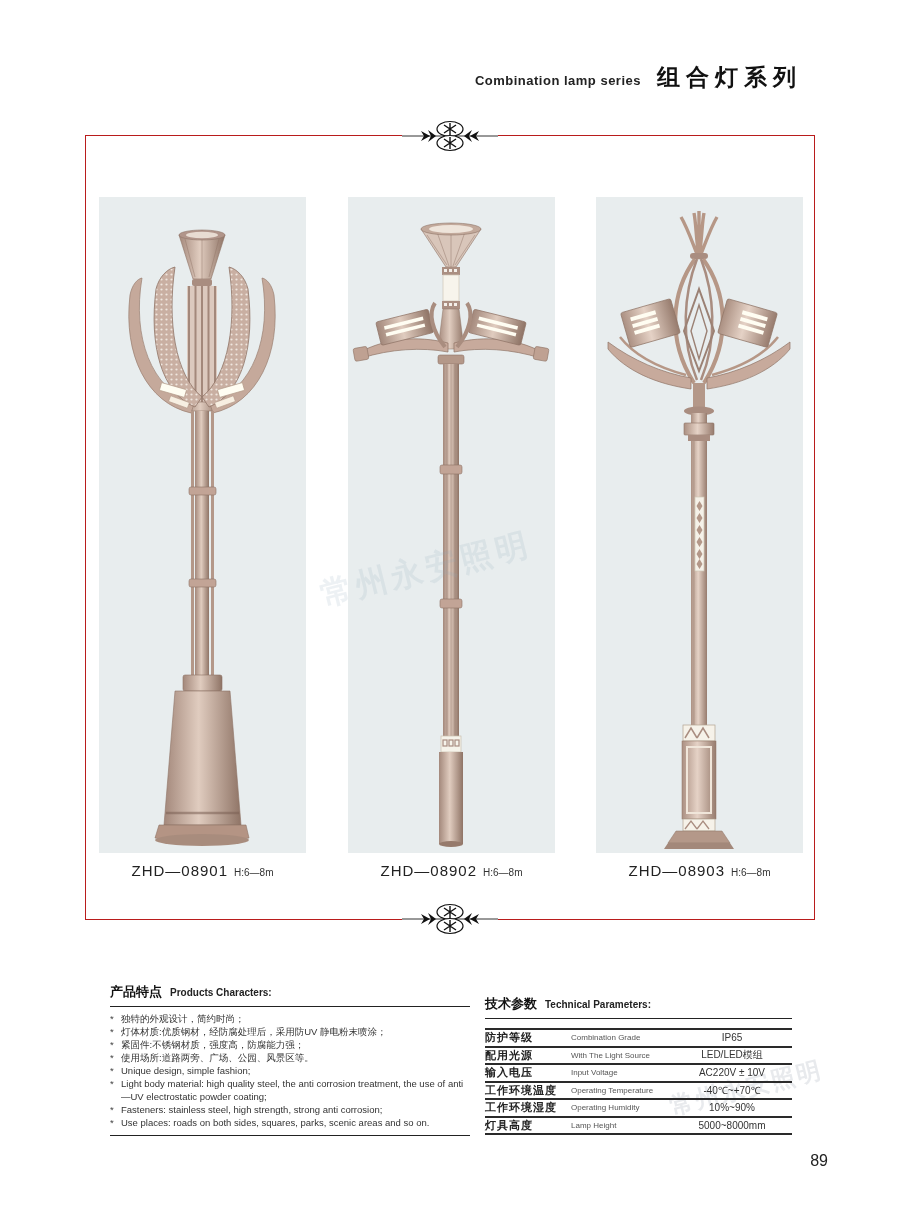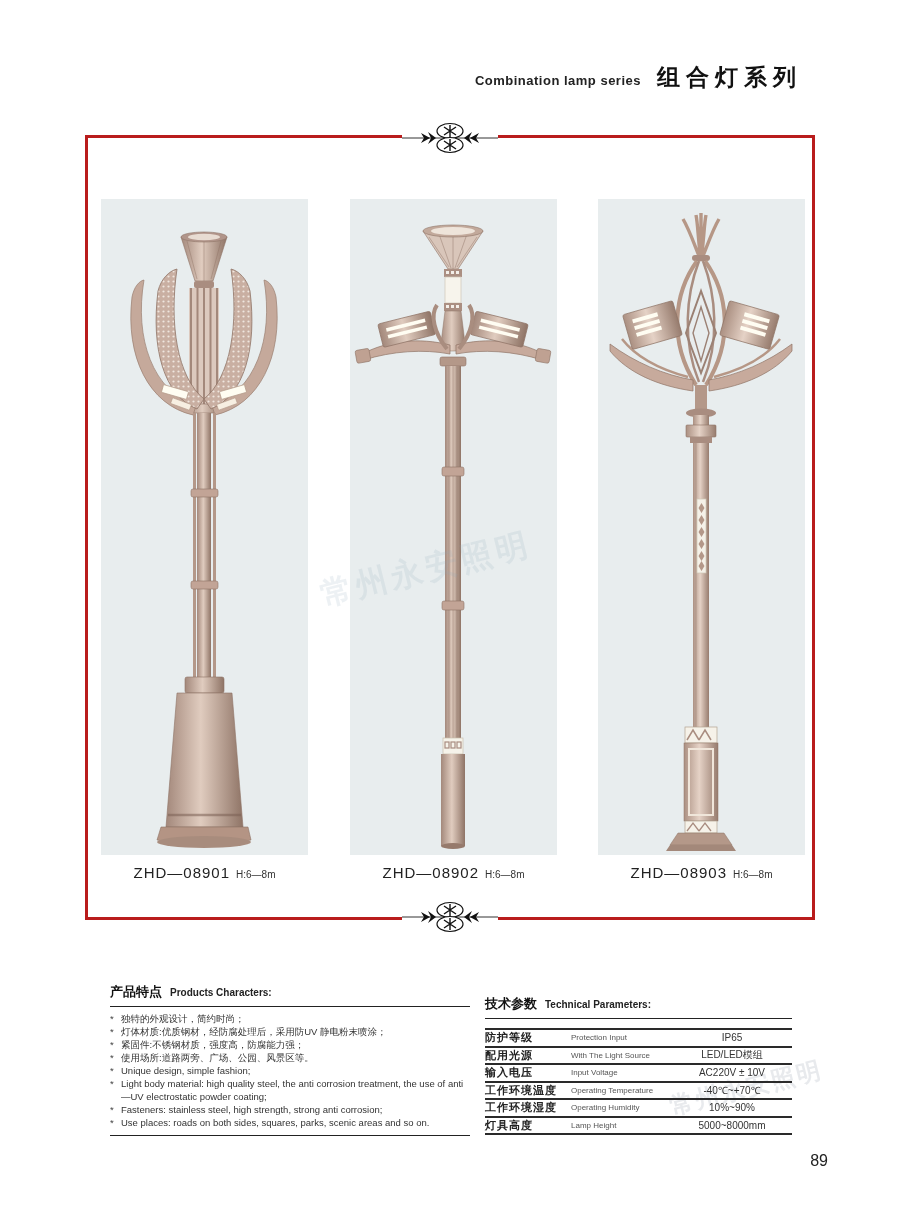--- a/index.html
+++ b/index.html
@@ -7,21 +7,21 @@
     font-family:"Liberation Sans", sans-serif; color:#111; }
   #page { position:relative; width:900px; height:1212px; background:#fff; overflow:hidden; }
 
   
   .header { position:absolute; top:62px; right:98px; display:flex; align-items:baseline; gap:16px; }
   .header .en { font-size:13px; font-weight:bold; letter-spacing:.5px; color:#222; }
   .header .zh { font-size:23px; font-weight:bold; letter-spacing:6px; color:#111; }
 
   
   .frame { position:absolute; left:85px; top:135px; width:730px; height:785px;
-    border:3px solid #b91c1c;padding-left:15px; }
+    border:1px solid #b91c1c;padding-left:15px; }
   .ornament { position:absolute; left:50%; transform:translateX(-50%); width:96px; height:42px;
     background:#fff; display:flex; align-items:center; justify-content:center; }
   .ornament.top { top:-21px; }
   .ornament.bottom { bottom:-21px; }
 
   
   .panel { position:absolute; top:61px; width:207px; height:656px; background:#e8edee; }
   .panel svg { display:block; width:207px; height:656px; }
   .p1 { left:13px; } .p2 { left:262px; } .p3 { left:510px; }
   .plabel { position:absolute; top:726px; width:207px; text-align:center; white-space:nowrap; }
@@ -328,21 +328,21 @@
   </div>
 
   <div class="tech">
     <div class="sect-title">
       <span class="zh">技术参数</span>
       <span class="en">Technical Parameters:</span>
     </div>
     <div class="tech-table">
       <div class="trow">
         <span class="c-zh">防护等级</span>
-        <span class="c-en">Protection Input</span>
+        <span class="c-en">Combination Grade</span>
         <span class="c-val">IP65</span>
       </div>
       <div class="trow">
         <span class="c-zh">配用光源</span>
         <span class="c-en">With The Light Source</span>
         <span class="c-val">LED/LED模组</span>
       </div>
       <div class="trow">
         <span class="c-zh">输入电压</span>
         <span class="c-en">Input Voltage</span>

